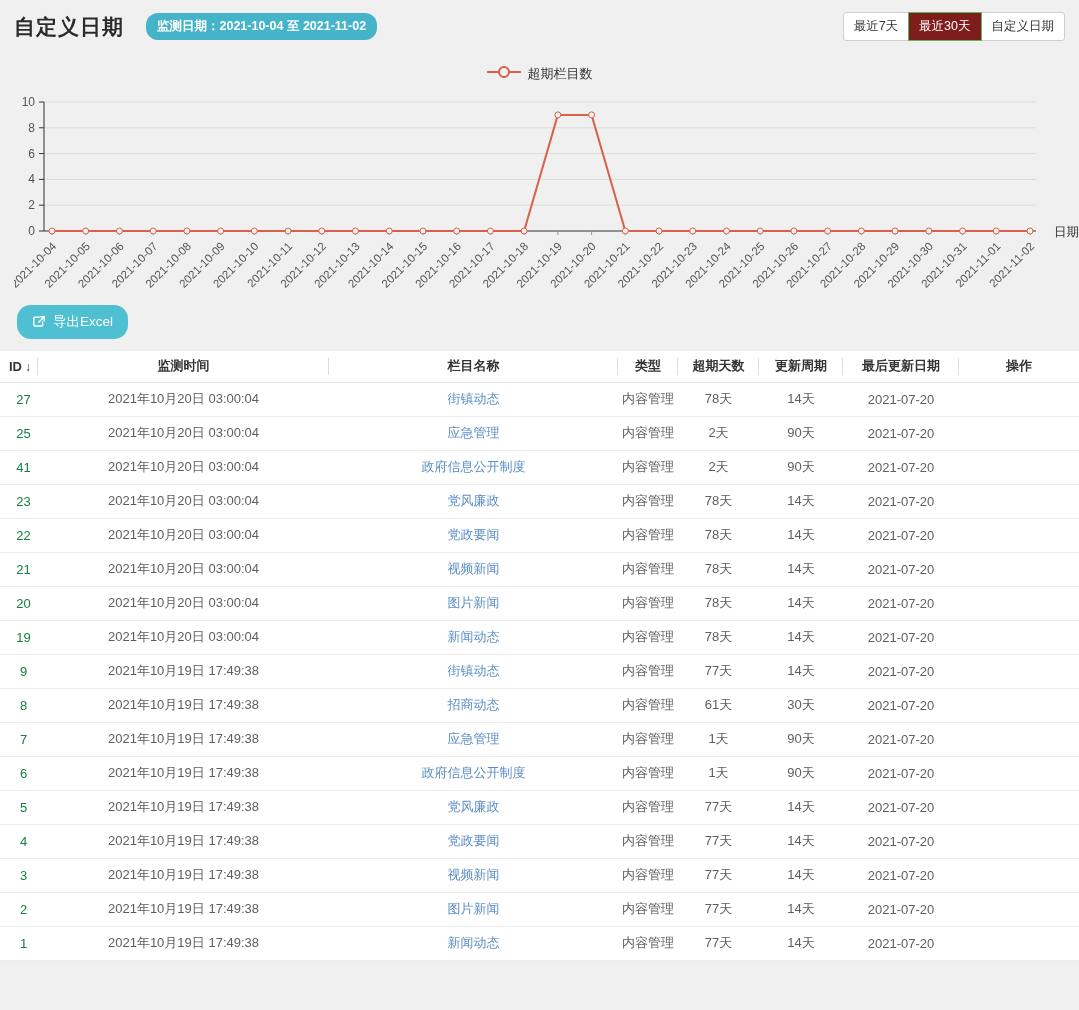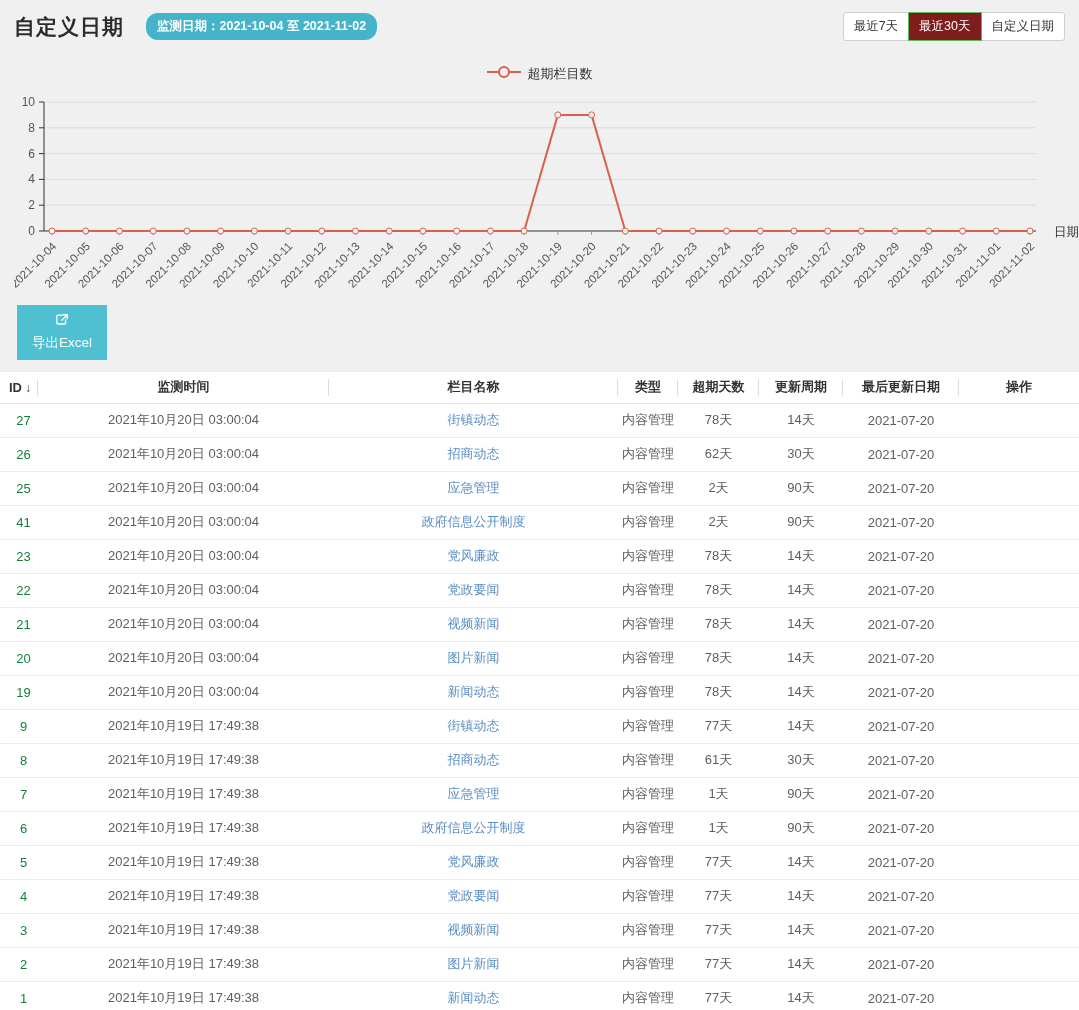--- a/index.html
+++ b/index.html
@@ -26,22 +26,22 @@
   .legend-item { display:flex; align-items:flex-start; cursor:pointer; }
   .legend-item svg { margin-right:7px; }
   .legend-label { font-size:13px; color:#333; }
 
   
   .chart-wrap { margin-top:6px; }
   #chart-svg { display:block; }
 
   
   .export-btn { display:inline-flex; align-items:center; gap:7px; margin:2px 0 0 3px;
-                background:#4fc0d2; color:#fff; border:none; border-radius:0;
-                font-size:13.5px; padding:8px 15px; cursor:pointer; font-family:inherit;flex-direction:column; }
+                background:#4fc0d2; color:#fff; border:none; border-radius:14px;
+                font-size:13.5px; padding:8px 15px; cursor:pointer; font-family:inherit; }
 
   
   .table-section { background:#fff; margin-top:12px; }
   table { width:1079px; border-collapse:collapse; table-layout:fixed;padding-left:32px; }
   thead th { height:31px; font-size:13px; font-weight:bold; color:#333; text-align:center;
              background:#fff; border-bottom:1px solid #e6e6e6; position:relative; }
   thead th .divider { position:absolute; right:0; top:7px; height:17px; width:1px; background:#ddd; }
   thead th.col-id { text-align:left; padding-left:9px; }
   .sort-icon { font-weight:bold; color:#333; font-size:12px; margin-left:3px; cursor:pointer; }
   tbody td { height:34px; font-size:13px; color:#5e5e5e; text-align:center;
@@ -229,30 +229,20 @@
           <td class="col-id">27</td>
           <td class="col-time">2021年10月20日 03:00:04</td>
           <td class="col-name"><a>街镇动态</a></td>
           <td class="col-type">内容管理</td>
           <td class="col-overdue">78天</td>
           <td class="col-cycle">14天</td>
           <td class="col-updated">2021-07-20</td>
           <td class="col-action"></td>
         </tr>
         <tr>
-          <td class="col-id">26</td>
-          <td class="col-time">2021年10月20日 03:00:04</td>
-          <td class="col-name"><a>招商动态</a></td>
-          <td class="col-type">内容管理</td>
-          <td class="col-overdue">62天</td>
-          <td class="col-cycle">30天</td>
-          <td class="col-updated">2021-07-20</td>
-          <td class="col-action"></td>
-        </tr>
-        <tr>
           <td class="col-id">25</td>
           <td class="col-time">2021年10月20日 03:00:04</td>
           <td class="col-name"><a>应急管理</a></td>
           <td class="col-type">内容管理</td>
           <td class="col-overdue">2天</td>
           <td class="col-cycle">90天</td>
           <td class="col-updated">2021-07-20</td>
           <td class="col-action"></td>
         </tr>
         <tr>

